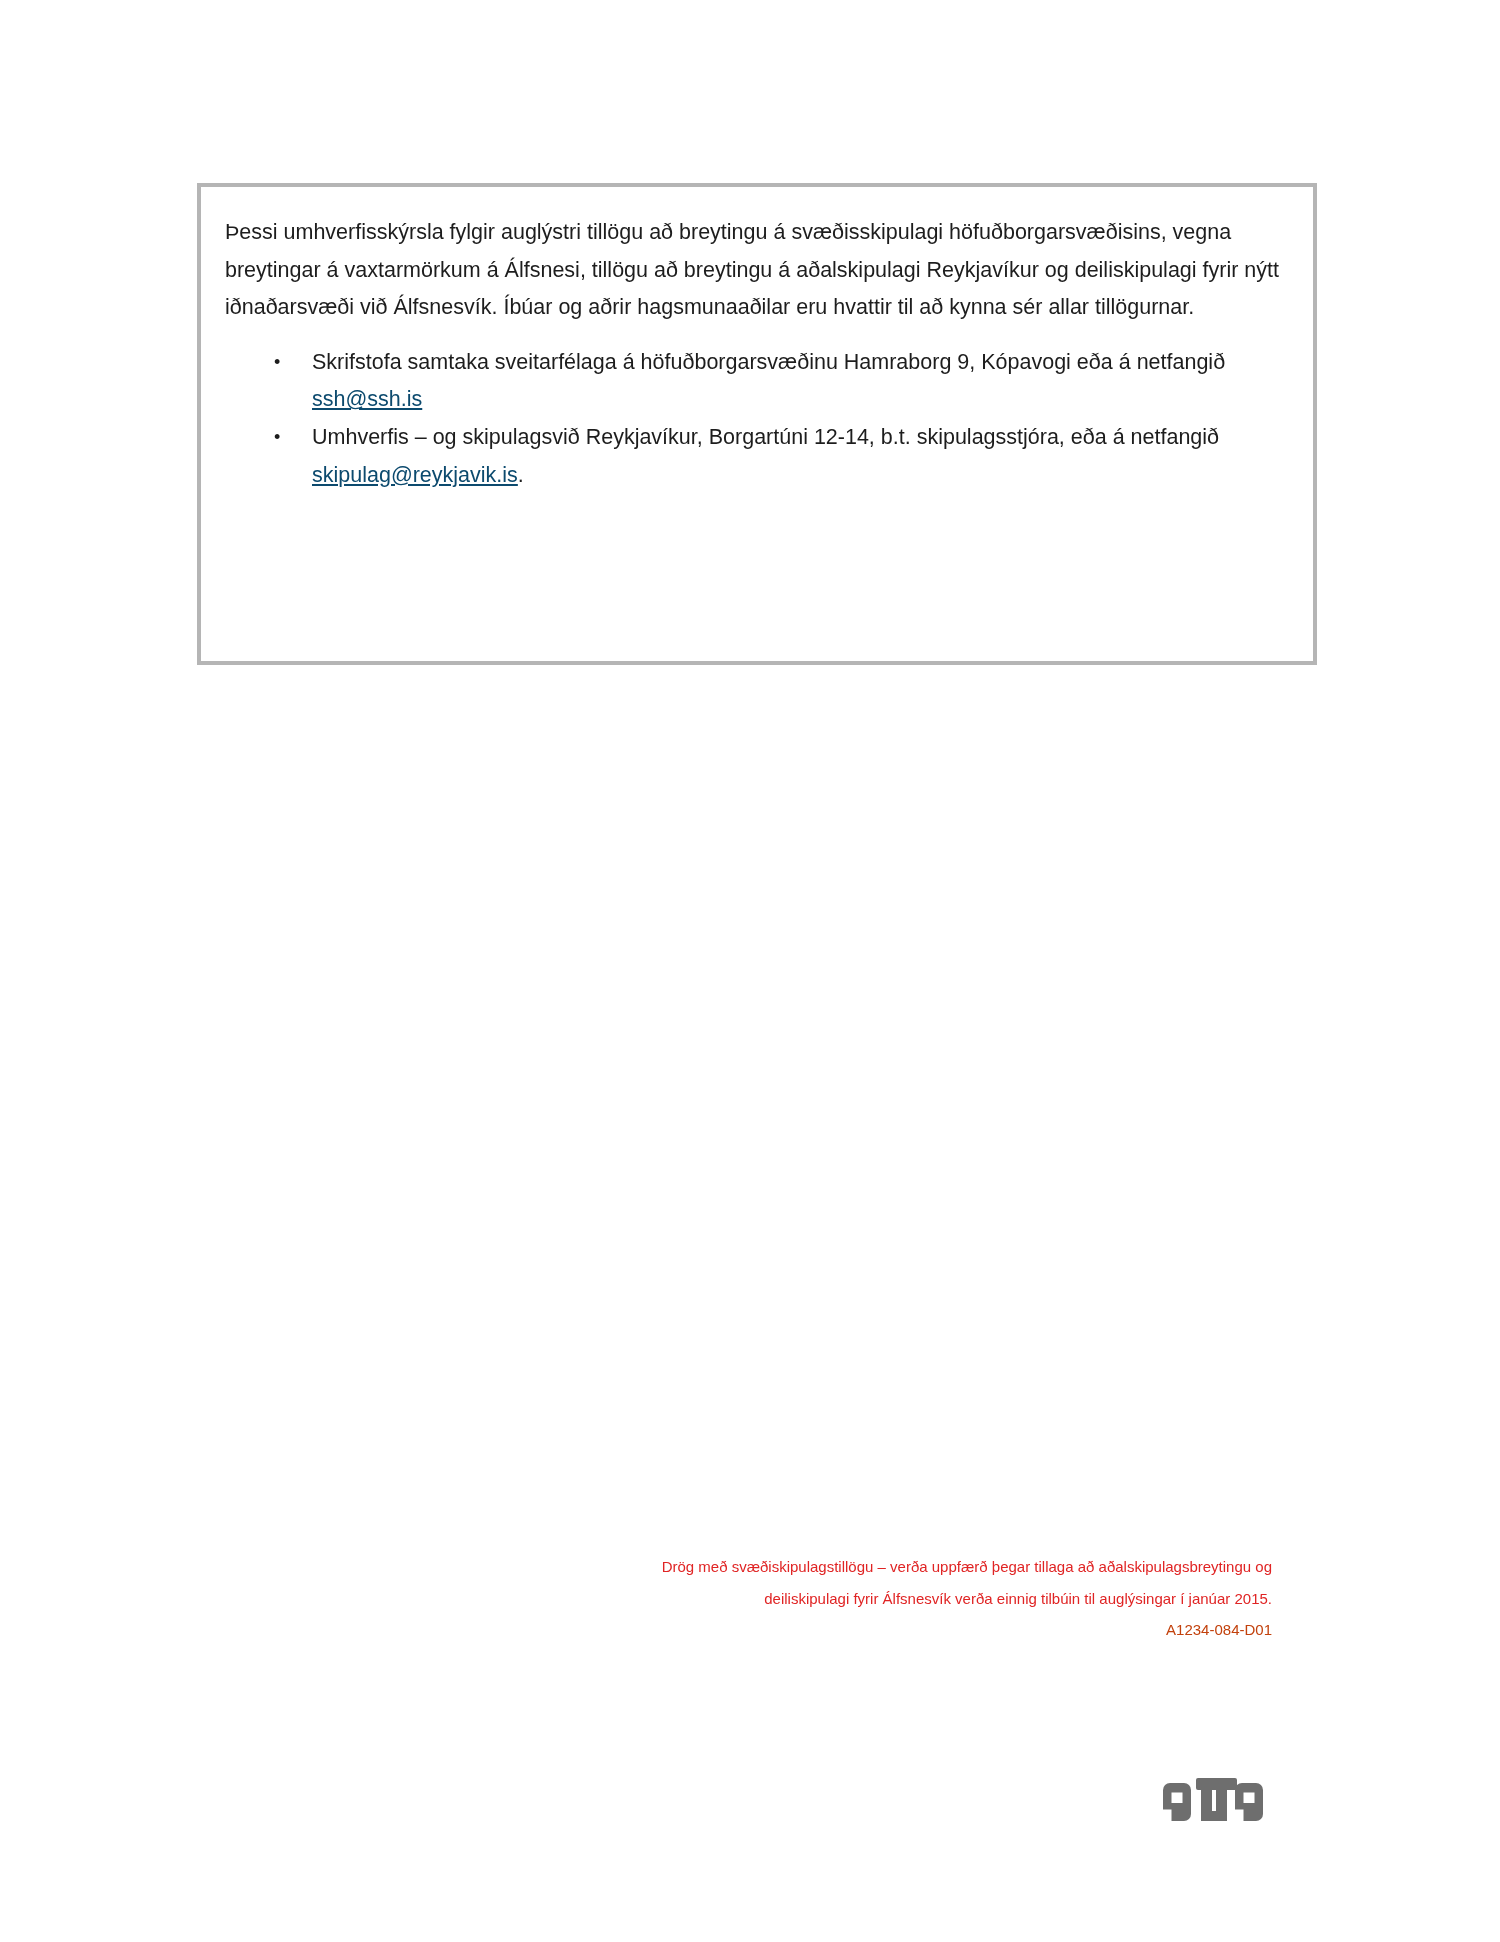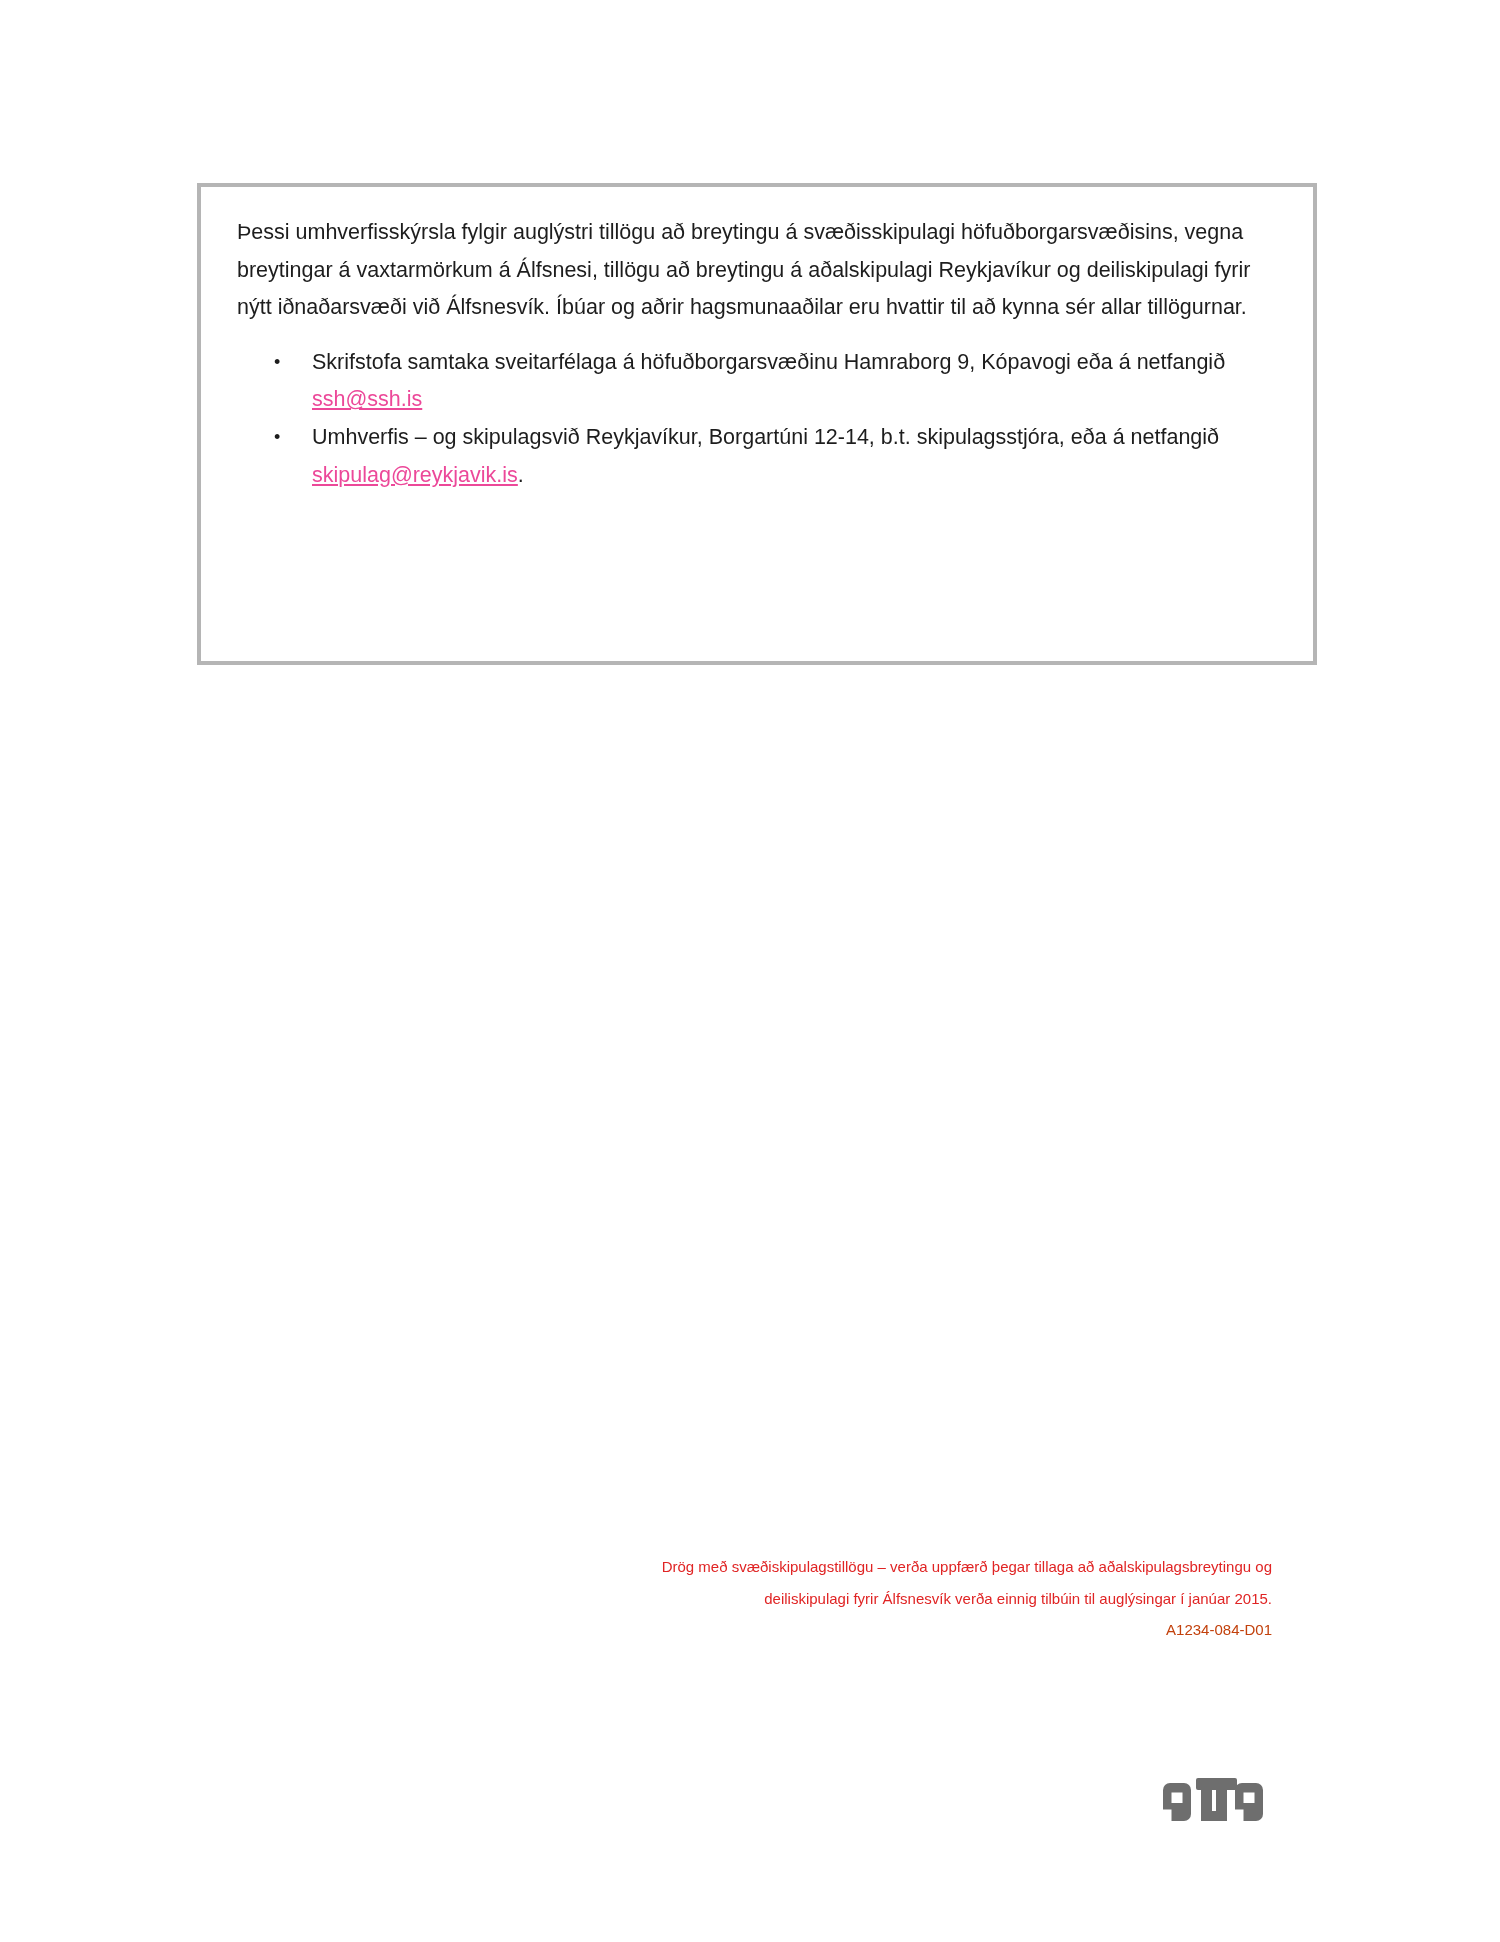--- a/index.html
+++ b/index.html
@@ -22,41 +22,41 @@
     top: 183px;
     width: 1120px;
     height: 482px;
     box-sizing: border-box;
     border: 4px solid #b5b5b5;
     padding: 27px 24px 0 24px;
     font-size: 21.5px;
     line-height: 37.6px;
   }
   .notice-box p {
-    margin: 0 0 17px 12px;
+    margin: 0 0 17px 0;
   }
   .bullet-list {
     list-style: none;
     margin: 0;
     padding: 0 0 0 49px;
   }
   .bullet-list li {
     display: flex;
     align-items: flex-start;
   }
   .bullet-glyph {
     flex: 0 0 38px;
     width: 38px;
     font-size: 18px;
   }
   .li-text {
     flex: 1;
   }
   a.email-link {
-    color: #ec4899;
+    color: #0c4a6e;
     text-decoration: underline;
     cursor: pointer;
   }
   .draft-note {
     position: absolute;
     top: 1551px;
     right: 228px;
     text-align: right;
     font-size: 15px;
     line-height: 31.5px;

